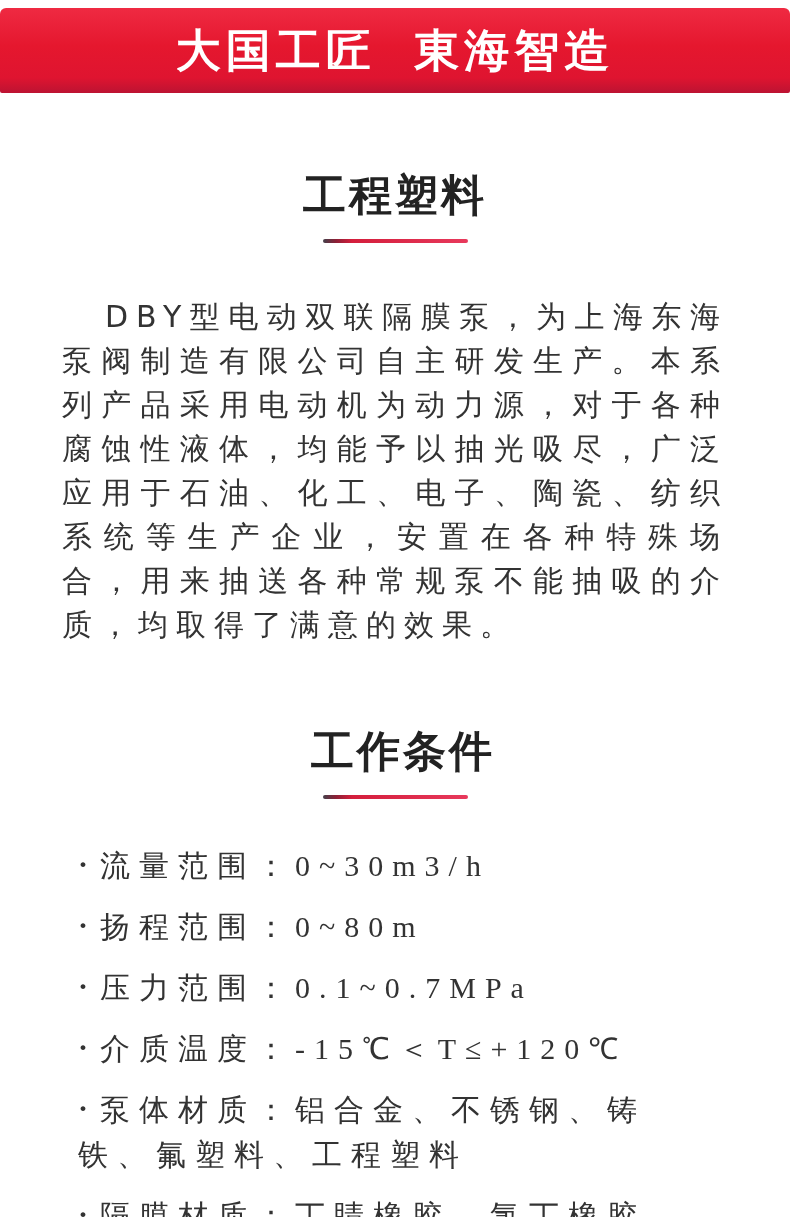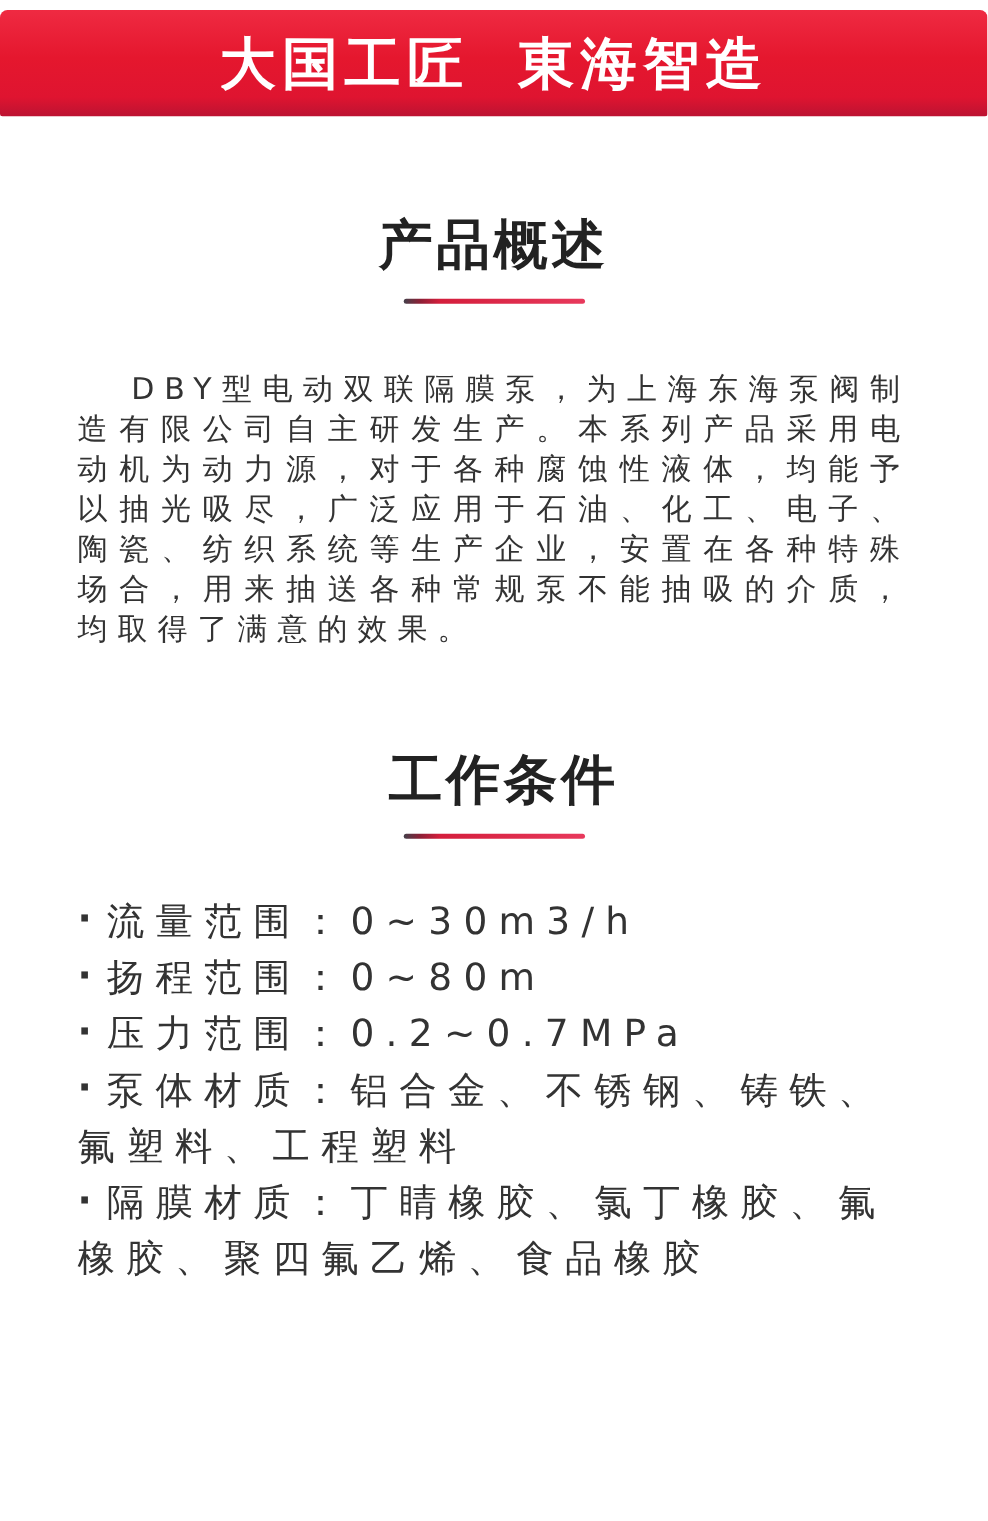--- a/index.html
+++ b/index.html
@@ -55,75 +55,78 @@
     width:145px;
     height:4px;
     margin:14px auto 0 auto;
     border-radius:2px;
     background:linear-gradient(90deg,#44404a 0%,#8c2036 9%,var(--accent-red) 20%,var(--accent-red-light) 100%);
   }
 
   
   .paragraph{
     margin:52px 62px 0 62px;
-    font-size:24px;
-    line-height:32px;
+    font-size:30px;
+    line-height:44px;
     letter-spacing:8px;
     color:var(--text-dark);
     text-align:justify;
     text-justify:inter-character;
     text-indent:43px;
   }
 
   
   .spec-list{
     list-style:none;
     margin:44px 60px 0 62px;
     font-size:30px;
     line-height:45px;
     letter-spacing:9px;
     color:var(--text-dark);
   }
-  .spec-item{margin:0;}
+  .spec-item{margin:16px;font-family:Liberation Serif, serif;}
   .bullet{
     display:inline-block;
     margin-right:12px;
     letter-spacing:0;
     font-weight:700;
     transform:translateY(-2px);
   }
 </style>
 </head>
 <body>
 
 <div class="page">
 
   <header class="banner">
     <span class="banner-title">大国工匠 東海智造</span>
   </header>
 
   <section>
-    <h2 class="section-title">产品概述</h2>
+    <h2 class="section-title">工程塑料</h2>
     <div class="title-underline"></div>
     <p class="paragraph">DBY型电动双联隔膜泵，为上海东海泵阀制造有限公司自主研发生产。本系列产品采用电动机为动力源，对于各种腐蚀性液体，均能予以抽光吸尽，广泛应用于石油、化工、电子、陶瓷、纺织系统等生产企业，安置在各种特殊场合，用来抽送各种常规泵不能抽吸的介质，均取得了满意的效果。</p>
   </section>
 
   <section>
     <h2 class="section-title second">工作条件</h2>
     <div class="title-underline"></div>
 
     <ul class="spec-list">
       <li class="spec-item">
         <span class="bullet">·</span><span>流量范围：0~30m3/h</span>
       </li>
       <li class="spec-item">
         <span class="bullet">·</span><span>扬程范围：0~80m</span>
       </li>
       <li class="spec-item">
-        <span class="bullet">·</span><span>压力范围：0.2~0.7MPa</span>
+        <span class="bullet">·</span><span>压力范围：0.1~0.7MPa</span>
+      </li>
+      <li class="spec-item">
+        <span class="bullet">·</span><span>介质温度：-15℃＜T≤+120℃</span>
       </li>
       <li class="spec-item">
         <span class="bullet">·</span><span>泵体材质：铝合金、不锈钢、铸铁、氟塑料、工程塑料</span>
       </li>
       <li class="spec-item">
         <span class="bullet">·</span><span>隔膜材质：丁睛橡胶、氯丁橡胶、氟橡胶、聚四氟乙烯、食品橡胶</span>
       </li>
     </ul>
   </section>
 

